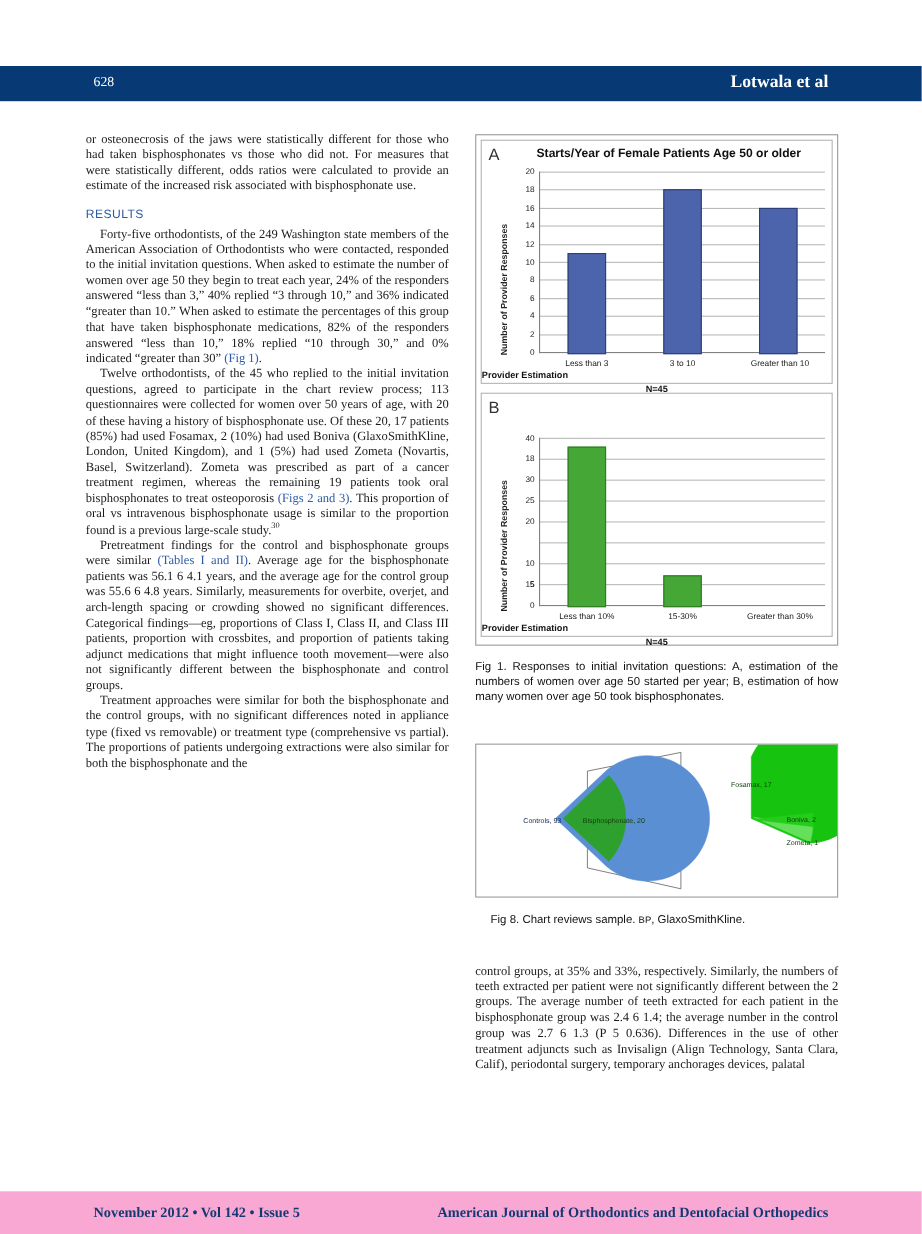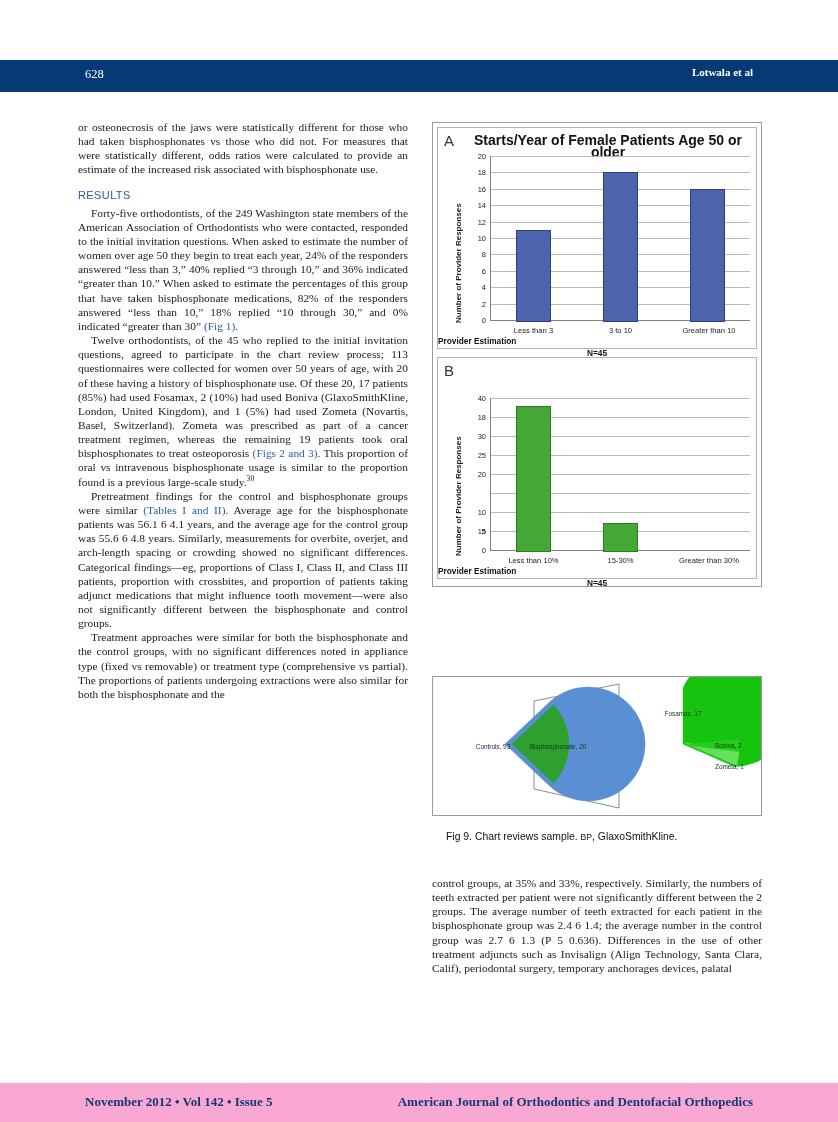--- a/index.html
+++ b/index.html
@@ -15,21 +15,21 @@
   .runhead{
     position:absolute;left:0;top:60px;width:838px;height:32px;
     background:#073A74;
   }
   .runhead .pg{
     position:absolute;left:85px;top:7px;
     color:#ffffff;font-size:12.5px;font-family:"Liberation Serif",serif;
   }
   .runhead .authors{
     position:absolute;right:85px;top:6px;
-    color:#ffffff;font-size:11px;font-weight:bold;
+    color:#ffffff;font-size:16px;font-weight:bold;
     font-family:"Liberation Serif",serif;
   }
 
   
   .footer{
     position:absolute;left:0;top:1083px;width:838px;height:53px;
     background:#f9a8d4;
   }
   .footer .issue{
     position:absolute;left:85px;top:11px;
@@ -74,21 +74,21 @@
   .panelA{height:222px;border:1px solid #b4b4b4;}
   .panelB{height:222px;border:1px solid #b4b4b4;margin-top:8px;}
   .panel-letter{
     position:absolute;left:6px;top:4px;
     font-family:"Liberation Sans",sans-serif;
     font-size:15px;color:#333;
   }
   .panel-title{
     position:absolute;left:28px;right:6px;top:6px;
     text-align:center;font-family:"Liberation Sans",sans-serif;
-    font-size:14px;font-weight:bold;color:#111;line-height:12px;
+    font-size:11px;font-weight:bold;color:#111;line-height:12px;
   }
 
   .plot{position:absolute;}
   .ylabel{
     position:absolute;
     font-family:"Liberation Sans",sans-serif;
     font-size:8px;font-weight:bold;color:#222;
     transform:rotate(-90deg);transform-origin:0 0;
     white-space:nowrap;
   }
@@ -244,20 +244,23 @@
         <div class="xtick" style="left:52px;width:87px;top:198px;">Less than 10%</div>
         <div class="xtick" style="left:139px;width:87px;top:198px;">15-30%</div>
         <div class="xtick" style="left:226px;width:90px;top:198px;">Greater than 30%</div>
 
         <div class="xaxis-title" style="left:0;top:208px;">Provider Estimation</div>
         <div class="xaxis-sub" style="left:0;top:220px;">N=45</div>
       </div>
     </div>
   </div>
 
+  <div class="figcap" style="position:absolute;left:432px;top:600px;width:330px;">
+    <span class="lead">Fig 1.</span><span> Responses to initial invitation questions: A, estimation of the numbers of women over age 50 started per year; B, estimation of how many women over age 50 took bisphosphonates.</span>
+  </div>
 
   <div class="figbox fig2box">
     <svg width="328" height="138" viewBox="0 0 328 138">
 
       <polygon points="101,24 186,7 186,131 101,112" fill="#ffffff" stroke="#5a5a5a" stroke-width="0.7"></polygon>
 
       <path d="M 72 67 L 113.5 28 A 57 57 0 1 1 113.5 106 Z" fill="#5b8fd4" stroke="#5b8fd4" stroke-width="0.5"></path>
 
       <path d="M 79 67 L 120.5 28 A 57 57 0 0 1 120.5 106 Z" fill="#2da02d" stroke="#2da02d" stroke-width="0.5"></path>
 
@@ -267,21 +270,21 @@
     </svg>
 
     <div class="pielabel dark" style="left:30px;top:66px;width:60px;">Controls, 93</div>
     <div class="pielabel grn" style="left:93px;top:66px;width:64px;">Bisphosphonate, 20</div>
     <div class="pielabel grn" style="left:215px;top:33px;width:70px;">Fosamax, 17</div>
     <div class="pielabel grn" style="left:282px;top:65px;width:48px;text-align:left;">Boniva, 2</div>
     <div class="pielabel grn" style="left:282px;top:86px;width:48px;text-align:left;">Zometa, 1</div>
   </div>
 
   <div class="figcap fig2cap" style="text-align:left;">
-    <span class="lead">Fig 9.</span><span> Chart reviews sample. </span><span class="sc">BP</span><span>, GlaxoSmithKline.</span>
+    <span class="lead">Fig 8.</span><span> Chart reviews sample. </span><span class="sc">BP</span><span>, GlaxoSmithKline.</span>
   </div>
 
   <div class="col col-right" style="top:876px;">
     <p class="body-p">control groups, at 35% and 33%, respectively. Similarly, the numbers of teeth extracted per patient were not significantly different between the 2 groups. The average number of teeth extracted for each patient in the bisphosphonate group was 2.4 6 1.4; the average number in the control group was 2.7 6 1.3 (P 5 0.636). Differences in the use of other treatment adjuncts such as Invisalign (Align Technology, Santa Clara, Calif), periodontal surgery, temporary anchorages devices, palatal</p>
   </div>
 
   <div class="footer">
     <span class="issue">November 2012 • Vol 142 • Issue 5</span>
     <span class="journal">American Journal of Orthodontics and Dentofacial Orthopedics</span>
   </div>

